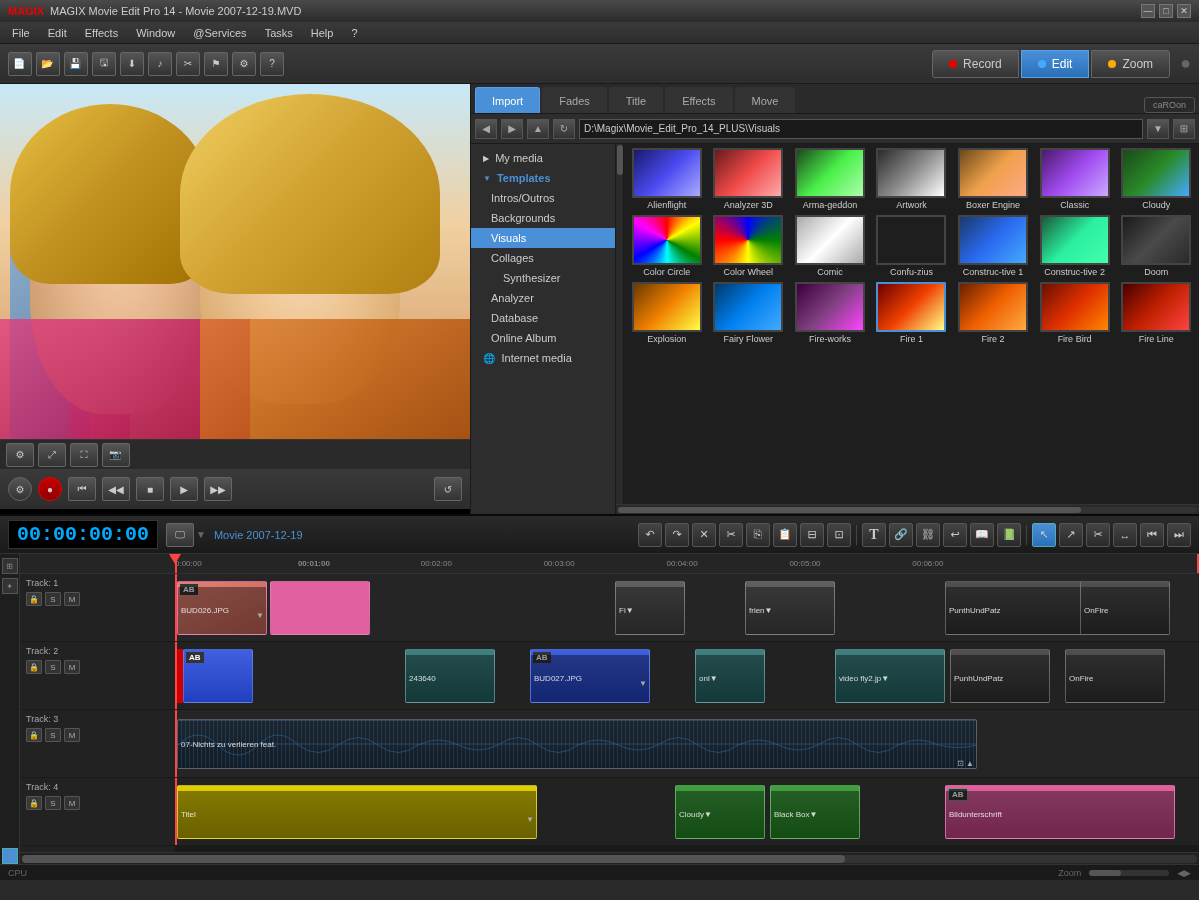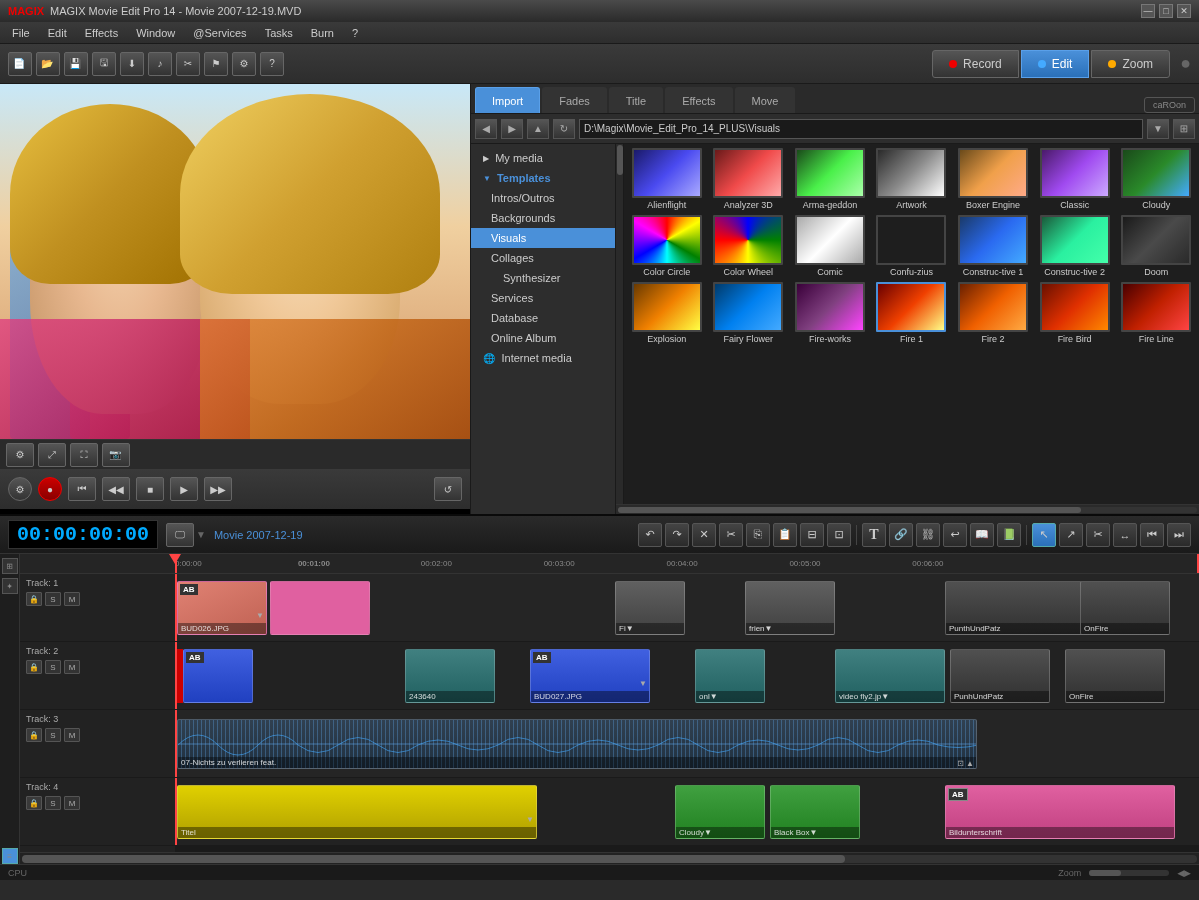--- a/index.html
+++ b/index.html
@@ -116,21 +116,21 @@
     .track-name { color: #aaa; font-size: 9px; }
     .track-controls { display: flex; gap: 3px; margin-top: 2px; }
     .track-ctrl { width: 16px; height: 14px; background: #333; border: 1px solid #555; color: #aaa; font-size: 8px; display: flex; align-items: center; justify-content: center; cursor: pointer; border-radius: 1px; }
     .track-ctrl.lock { background: #3a3a3a; }
     .track-row { height: 68px; border-bottom: 1px solid #1a1a1a; position: relative; display: flex; align-items: center; }
     .track-row:nth-child(odd) { background: #252525; }
     .track-row:nth-child(even) { background: #222; }
 
     
     .clip { position: absolute; height: 54px; top: 7px; border-radius: 2px; overflow: hidden; border: 1px solid rgba(255,255,255,0.2); display: flex; align-items: flex-end; cursor: pointer; }
-    .clip-label { font-size: 8px; color: rgba(255,255,255,0.8); padding: 1px 3px; background: rgba(0,0,0,0.4); width: 100%; position: absolute; bottom: 0; white-space: nowrap; overflow: hidden; text-overflow: ellipsis; }
+    .clip-label { font-size: 8px; color: rgba(255,255,255,0.8); padding: 19px 3px; background: rgba(0,0,0,0.4); width: 100%; position: absolute; bottom: 0; white-space: nowrap; overflow: hidden; text-overflow: ellipsis; }
 
     
     .clip-pink { background: linear-gradient(to bottom, #e060a0, #c04080); }
     .clip-yellow { background: linear-gradient(to bottom, #e0d000, #b0a000); }
     .clip-blue { background: linear-gradient(to bottom, #4060e0, #2040c0); }
     .clip-green { background: linear-gradient(to bottom, #40a040, #208020); }
     .clip-gray { background: linear-gradient(to bottom, #606060, #404040); }
     .clip-teal { background: linear-gradient(to bottom, #408080, #206060); }
     .clip-darkgray { background: linear-gradient(to bottom, #505050, #303030); }
 
@@ -158,21 +158,21 @@
   </div>
 </div>
 
 <div class="menubar">
   <span class="menu-item">File</span>
   <span class="menu-item">Edit</span>
   <span class="menu-item">Effects</span>
   <span class="menu-item">Window</span>
   <span class="menu-item">@Services</span>
   <span class="menu-item">Tasks</span>
-  <span class="menu-item">Burn</span>
+  <span class="menu-item">Help</span>
   <span class="menu-item">?</span>
 </div>
 
 <div class="top-toolbar">
   <div class="toolbar-icons">
     <div class="tb-icon">📄</div>
     <div class="tb-icon">📂</div>
     <div class="tb-icon">💾</div>
     <div class="tb-icon">🖫</div>
     <div class="tb-icon">⬇</div>
@@ -287,21 +287,21 @@
         <div class="nav-item nav-indent active" style="background:#4a90d9;color:#fff;">
           <span>Visuals</span>
         </div>
         <div class="nav-item nav-indent">
           <span>Collages</span>
         </div>
         <div class="nav-item" style="padding-left:32px;">
           <span>Synthesizer</span>
         </div>
         <div class="nav-item nav-indent">
-          <span>Services</span>
+          <span>Analyzer</span>
         </div>
         <div class="nav-item nav-indent">
           <span>Database</span>
         </div>
         <div class="nav-item nav-indent">
           <span>Online Album</span>
         </div>
         <div class="nav-item">
           <span style="color:#888;font-size:10px;">🌐</span>
           <span>Internet media</span>

